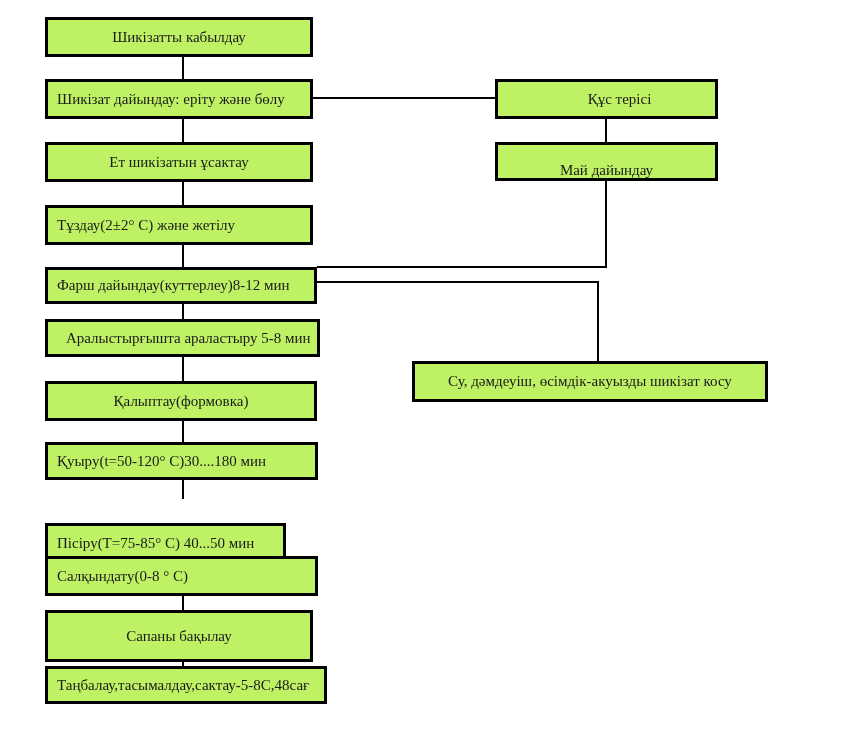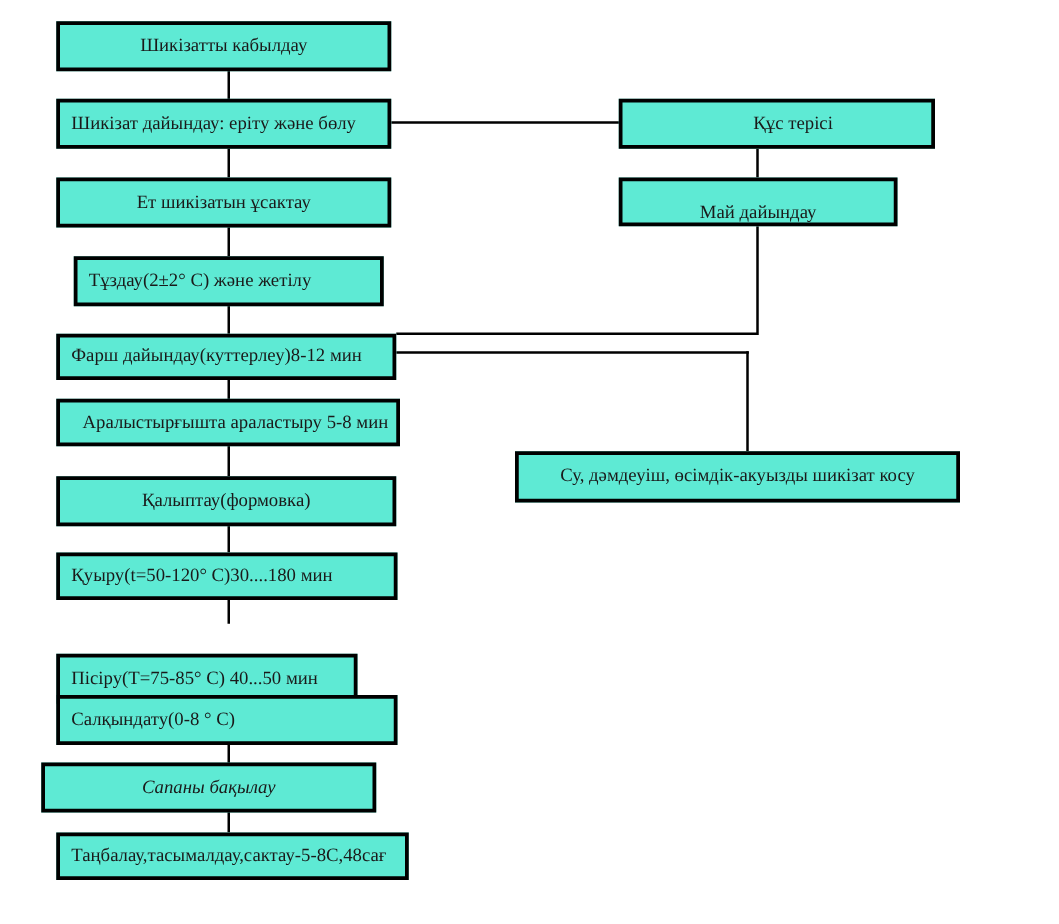--- a/index.html
+++ b/index.html
@@ -17,21 +17,21 @@
   #canvas {
     position: absolute;
     left: 0; top: 0;
     width: 847px;
     height: 739px;
   }
   .node {
     position: absolute;
     box-sizing: border-box;
     border: 3px solid #000000;
-    background: #5eead4;
+    background: #bef264;
     display: flex;
     align-items: center;
     white-space: nowrap;
     overflow: hidden;
     font-size: 15px;
     color: #1a1a1a;
     line-height: 1.1;
   }
   .node.center {
     justify-content: center;
@@ -79,21 +79,21 @@
   </div>
 
   <div class="node center" style="left:45px; top:142px; width:268px; height:40px;">
     <span>Ет шикізатын ұсактау</span>
   </div>
 
   <div class="node left" style="left:45px; top:79px; width:268px; height:40px;">
     <span>Шикізат дайындау: еріту және бөлу</span>
   </div>
 
-  <div class="node left" style="left:59px; top:205px; width:248px; height:40px;">
+  <div class="node left" style="left:45px; top:205px; width:268px; height:40px;">
     <span>Тұздау(2±2° С) және жетілу</span>
   </div>
 
   <div class="node left" style="left:45px; top:267px; width:272px; height:37px;">
     <span>Фарш дайындау(куттерлеу)8-12 мин</span>
   </div>
 
   <div class="node left" style="left:45px; top:319px; width:275px; height:38px;padding-left:18px;">
     <span>Аралыстырғышта араластыру 5-8 мин</span>
   </div>
@@ -107,29 +107,29 @@
   </div>
 
   <div class="node left" style="left:45px; top:499px; width:241px; height:40px;margin-top:24px;">
     <span>Пісіру(T=75-85° С) 40...50 мин</span>
   </div>
 
   <div class="node left" style="left:45px; top:556px; width:273px; height:40px;">
     <span>Салқындату(0-8 ° С)</span>
   </div>
 
-  <div class="node center" style="left:33px; top:610px; width:268px; height:40px;font-style:italic;">
+  <div class="node center" style="left:45px; top:610px; width:268px; height:52px;">
     <span>Сапаны бақылау</span>
   </div>
 
   <div class="node left" style="left:45px; top:666px; width:282px; height:38px;">
     <span>Таңбалау,тасымалдау,сактау-5-8С,48сағ</span>
   </div>
 
-  <div class="node center" style="left:495px; top:79px; width:253px; height:40px;padding-left:26px;">
+  <div class="node center" style="left:495px; top:79px; width:223px; height:40px;padding-left:26px;">
     <span>Құс терісі</span>
   </div>
 
   <div class="node center" style="left:495px; top:142px; width:223px; height:39px;align-items:flex-end;">
     <span>Май дайындау</span>
   </div>
 
   <div class="node center" style="left:412px; top:361px; width:356px; height:41px;">
     <span>Су, дәмдеуіш, өсімдік-акуызды шикізат косу</span>
   </div>

